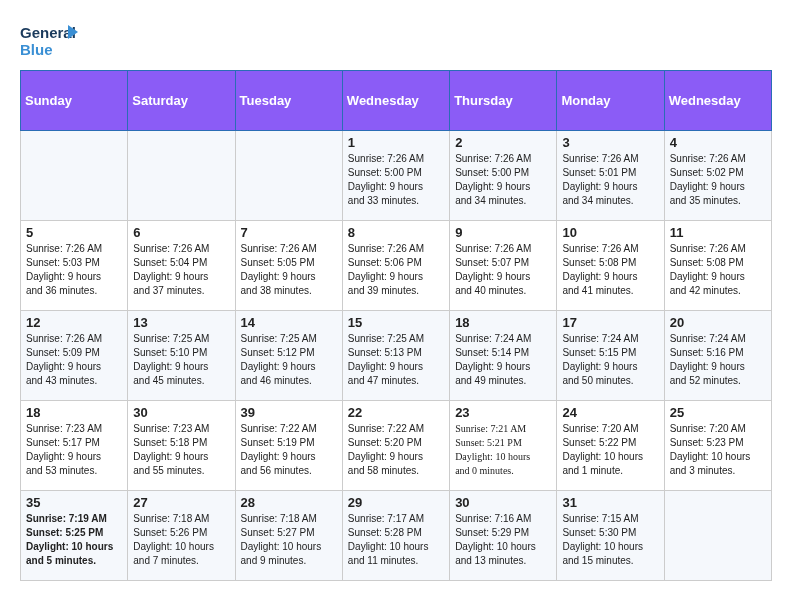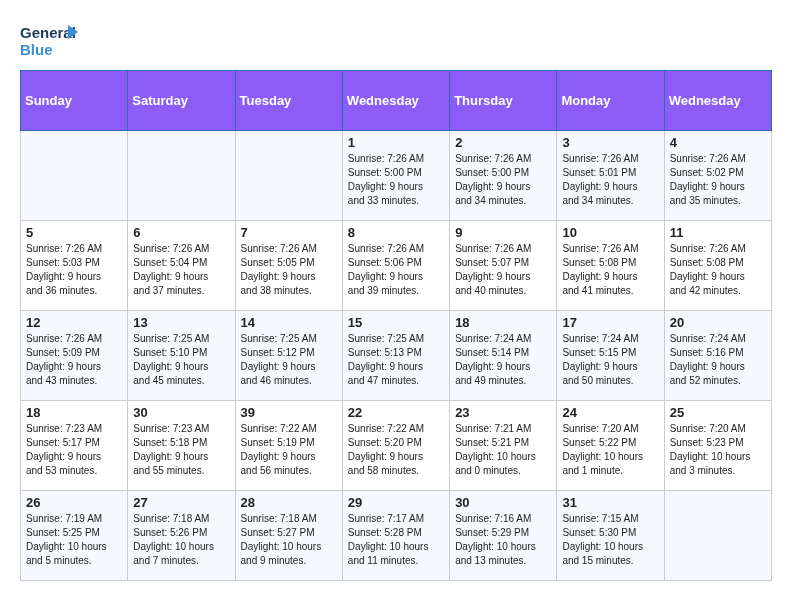--- a/index.html
+++ b/index.html
@@ -262,21 +262,21 @@
         </td>
         <td>
           <div class="day-number">22</div>
           <div class="day-info" style="white-space: pre-line;">Sunrise: 7:22 AM
 Sunset: 5:20 PM
 Daylight: 9 hours
 and 58 minutes.</div>
         </td>
         <td>
           <div class="day-number">23</div>
-          <div class="day-info" style="white-space: pre-line;">Sunrise: 7:21 AM
+          <div class="day-info" style="white-space: pre-line; font-family: Liberation Serif, serif;">Sunrise: 7:21 AM
 Sunset: 5:21 PM
 Daylight: 10 hours
 and 0 minutes.</div>
         </td>
         <td>
           <div class="day-number">24</div>
           <div class="day-info" style="white-space: pre-line;">Sunrise: 7:20 AM
 Sunset: 5:22 PM
 Daylight: 10 hours
 and 1 minute.</div>
@@ -284,22 +284,22 @@
         <td>
           <div class="day-number">25</div>
           <div class="day-info" style="white-space: pre-line;">Sunrise: 7:20 AM
 Sunset: 5:23 PM
 Daylight: 10 hours
 and 3 minutes.</div>
         </td>
       </tr>
       <tr>
         <td>
-          <div class="day-number">26</div>
-          <div class="day-info" style="white-space: pre-line;">Sunrise: 7:19 AM
+          <div class="day-number">35</div>
+          <div class="day-info" style="white-space: pre-line; font-weight: bold;">Sunrise: 7:19 AM
 Sunset: 5:25 PM
 Daylight: 10 hours
 and 5 minutes.</div>
         </td>
         <td>
           <div class="day-number">27</div>
           <div class="day-info" style="white-space: pre-line;">Sunrise: 7:18 AM
 Sunset: 5:26 PM
 Daylight: 10 hours
 and 7 minutes.</div>

